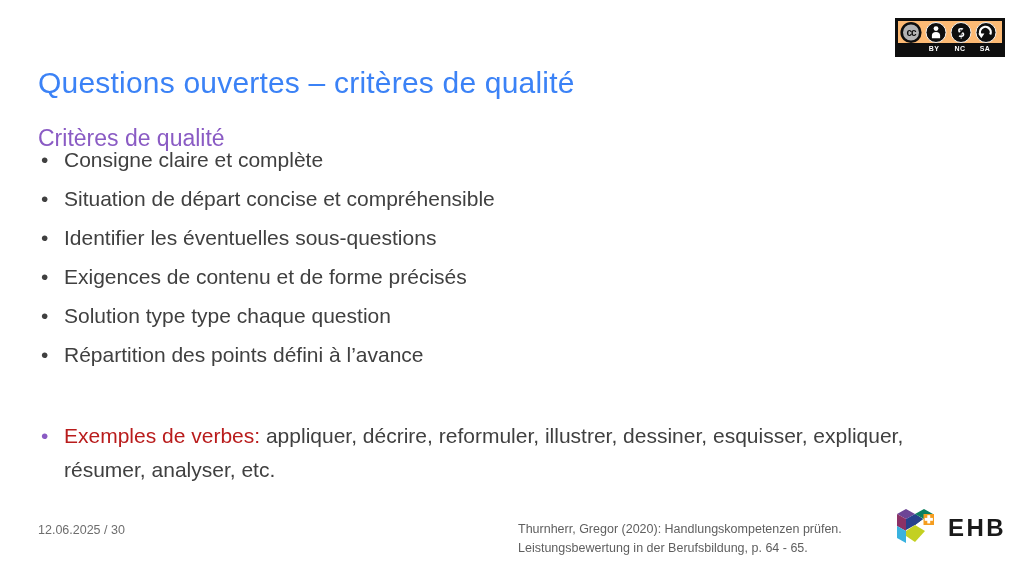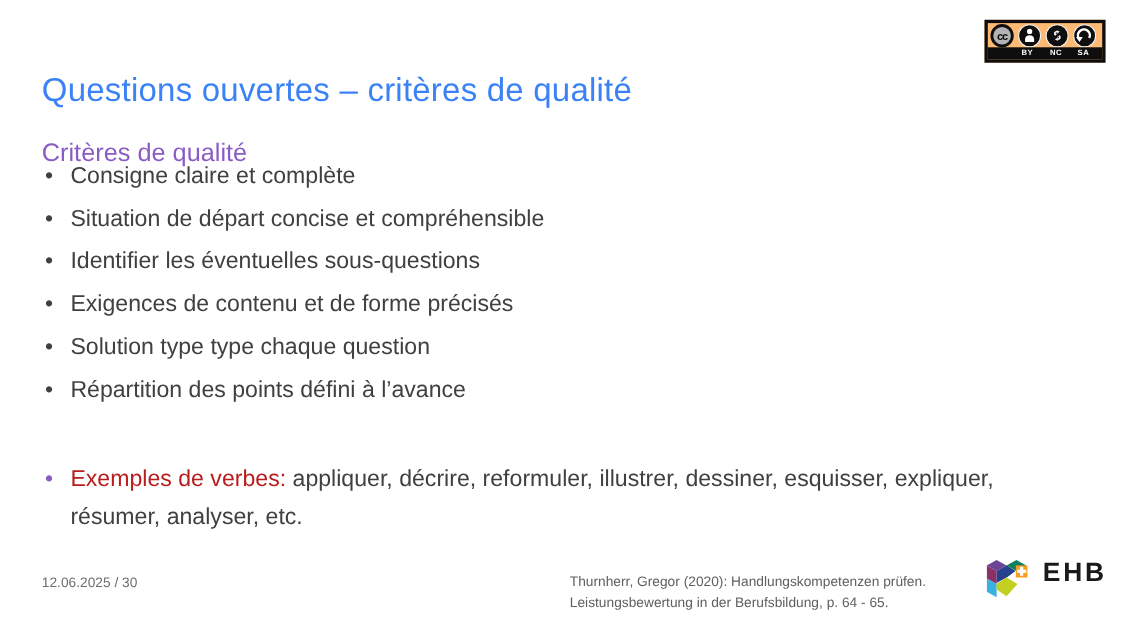--- a/index.html
+++ b/index.html
@@ -80,21 +80,21 @@
     color: #ffffff; font-size: 7px; font-weight: bold;
     line-height: 11px; letter-spacing: 0.5px;
   }
   .cc-strip .l-by { left: 27px; }
   .cc-strip .l-nc { left: 53px; }
   .cc-strip .l-sa { left: 78px; }
 
   
   .ehb-logo {
     position: absolute; left: 897px; top: 507px;
-    display: flex; align-items: flex-start;
+    display: flex; align-items: center;
   }
   .ehb-logo .wordmark {
     margin-left: 13px;
     font-size: 24px; font-weight: bold; color: #1a1a1a;
     letter-spacing: 2.5px;
   }
 </style>
 </head>
 <body>
 

